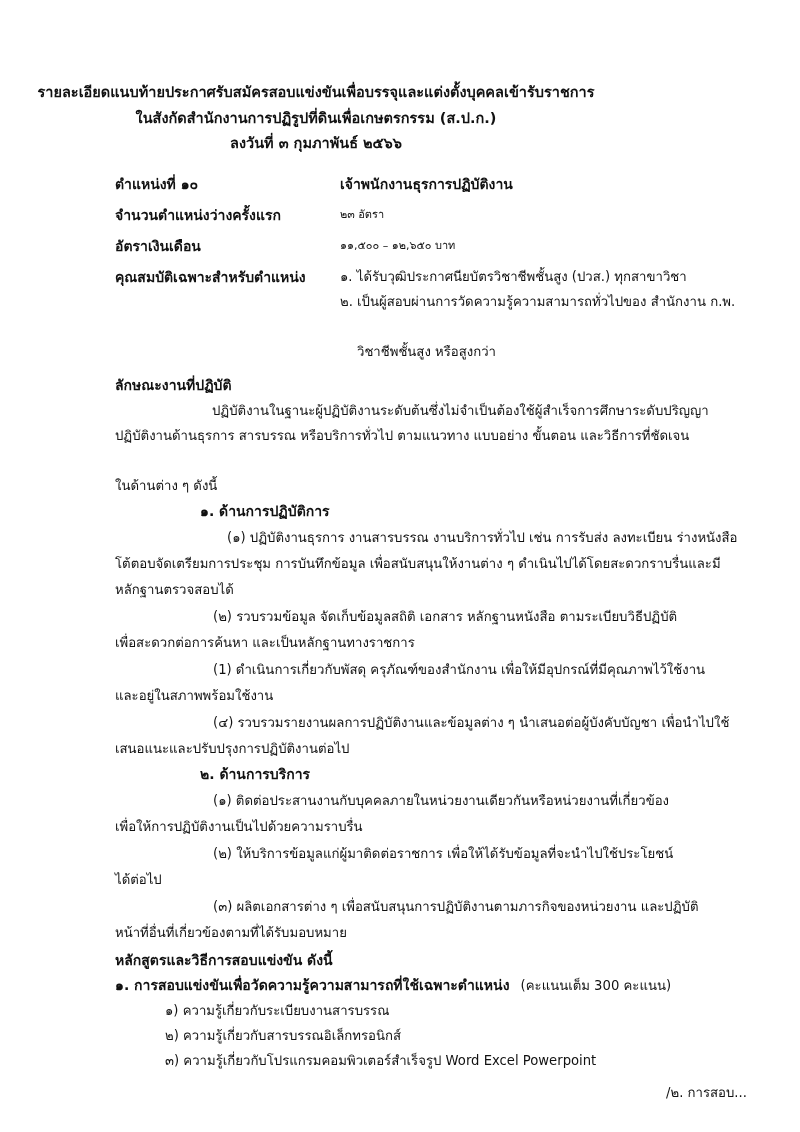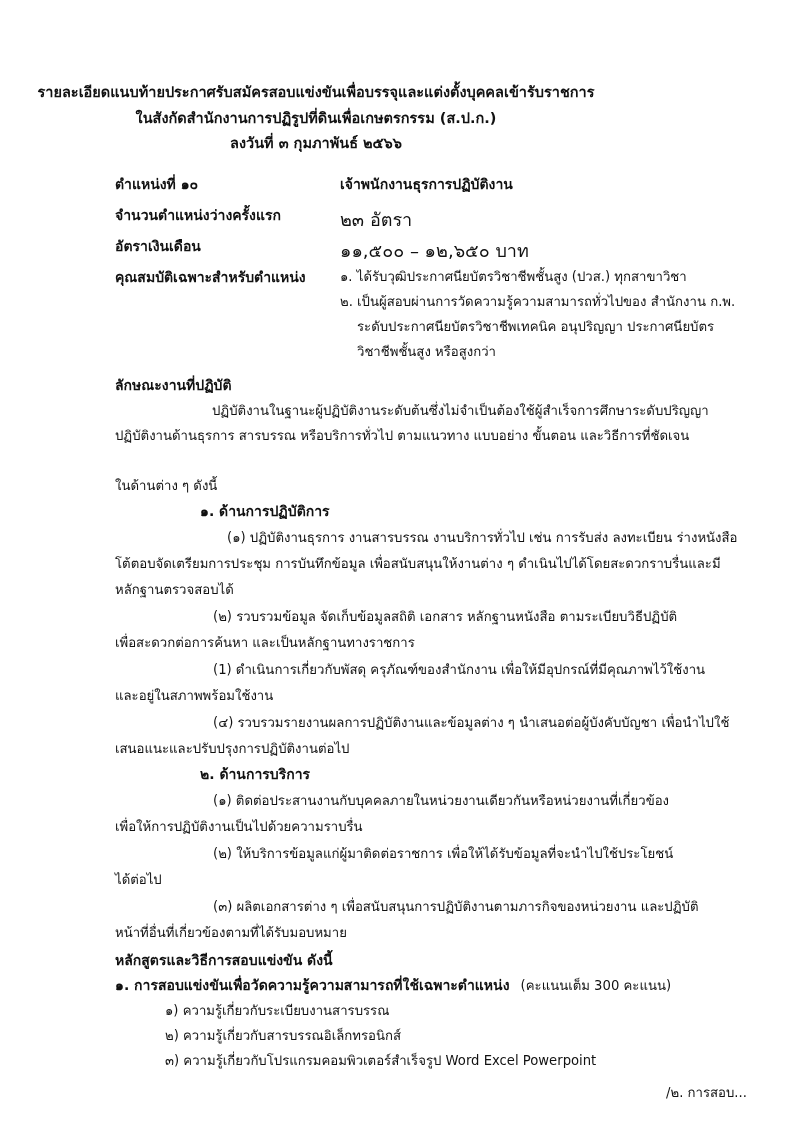--- a/index.html
+++ b/index.html
@@ -2,21 +2,21 @@
 <html><head>
   <meta charset="utf-8">
   <style>
     html, body { margin: 0; padding: 0; background: #ffffff; }
     body { width: 800px; height: 1132px; position: relative; overflow: hidden;
            font-family: "DejaVu Sans", "Liberation Sans", sans-serif; color: #111; }
     .page { position: absolute; left: 0; top: 0; width: 800px; height: 1132px; background: #fff; }
     .abs { position: absolute; white-space: nowrap; }
     .title { font-weight: bold; font-size: 14.5px; text-align: center; left: 0; width: 632px; }
     .lbl { font-weight: bold; font-size: 14px; left: 115px; }
-    .val { font-size: 18px; left: 340px; }
+    .val { font-size: 11px; left: 340px; }
     .body { font-size: 13.2px; }
     .bold { font-weight: bold; }
     .h { font-weight: bold; font-size: 14px; }
   </style>
 </head>
 <body>
 
 <div class="page">
 
   <div class="abs title" style="top:80px;">รายละเอียดแนบท้ายประกาศรับสมัครสอบแข่งขันเพื่อบรรจุและแต่งตั้งบุคคลเข้ารับราชการ</div>
@@ -28,21 +28,20 @@
 
   <div class="abs lbl" style="top:204px;">จำนวนตำแหน่งว่างครั้งแรก</div>
   <div class="abs val" style="top:205px;">๒๓  อัตรา</div>
 
   <div class="abs lbl" style="top:235px;">อัตราเงินเดือน</div>
   <div class="abs val" style="top:236px;">๑๑,๕๐๐ – ๑๒,๖๕๐  บาท</div>
 
   <div class="abs lbl" style="top:266px;">คุณสมบัติเฉพาะสำหรับตำแหน่ง</div>
   <div class="abs body" style="left:340px; top:266px;">๑. ได้รับวุฒิประกาศนียบัตรวิชาชีพชั้นสูง (ปวส.) ทุกสาขาวิชา</div>
   <div class="abs body" style="left:340px; top:291px;">๒. เป็นผู้สอบผ่านการวัดความรู้ความสามารถทั่วไปของ สำนักงาน ก.พ.</div>
-  <div class="abs body" style="left:357px; top:316px;">ระดับประกาศนียบัตรวิชาชีพเทคนิค อนุปริญญา ประกาศนียบัตร</div>
   <div class="abs body" style="left:357px; top:341px;">วิชาชีพชั้นสูง หรือสูงกว่า</div>
 
   <div class="abs h" style="left:115px; top:374px;">ลักษณะงานที่ปฏิบัติ</div>
   <div class="abs body" style="left:115px; top:425px;">ปฏิบัติงานด้านธุรการ สารบรรณ หรือบริการทั่วไป ตามแนวทาง แบบอย่าง ขั้นตอน และวิธีการที่ชัดเจน</div>
   <div class="abs body" style="left:212px; top:400px;">ปฏิบัติงานในฐานะผู้ปฏิบัติงานระดับต้นซึ่งไม่จำเป็นต้องใช้ผู้สำเร็จการศึกษาระดับปริญญา</div>
   <div class="abs body" style="left:115px; top:475px;">ในด้านต่าง ๆ ดังนี้</div>
 
   <div class="abs h" style="left:200px; top:500px;">๑. ด้านการปฏิบัติการ</div>
   <div class="abs body" style="left:227px; top:527px;">(๑) ปฏิบัติงานธุรการ งานสารบรรณ งานบริการทั่วไป เช่น การรับส่ง ลงทะเบียน ร่างหนังสือ</div>
   <div class="abs body" style="left:115px; top:553px;">โต้ตอบจัดเตรียมการประชุม การบันทึกข้อมูล เพื่อสนับสนุนให้งานต่าง ๆ ดำเนินไปได้โดยสะดวกราบรื่นและมี</div>

